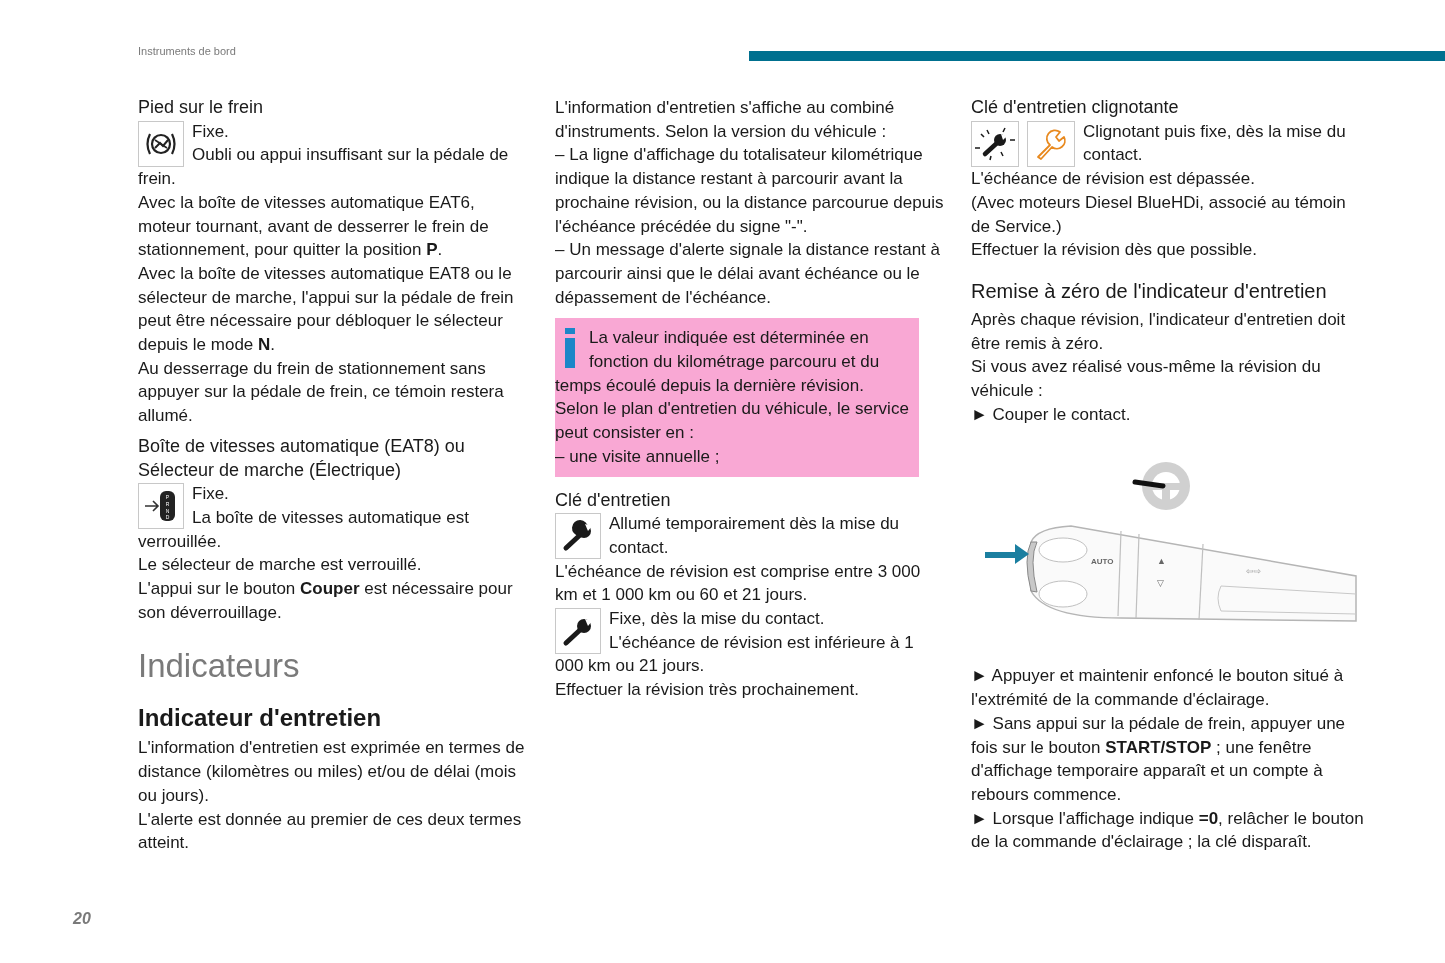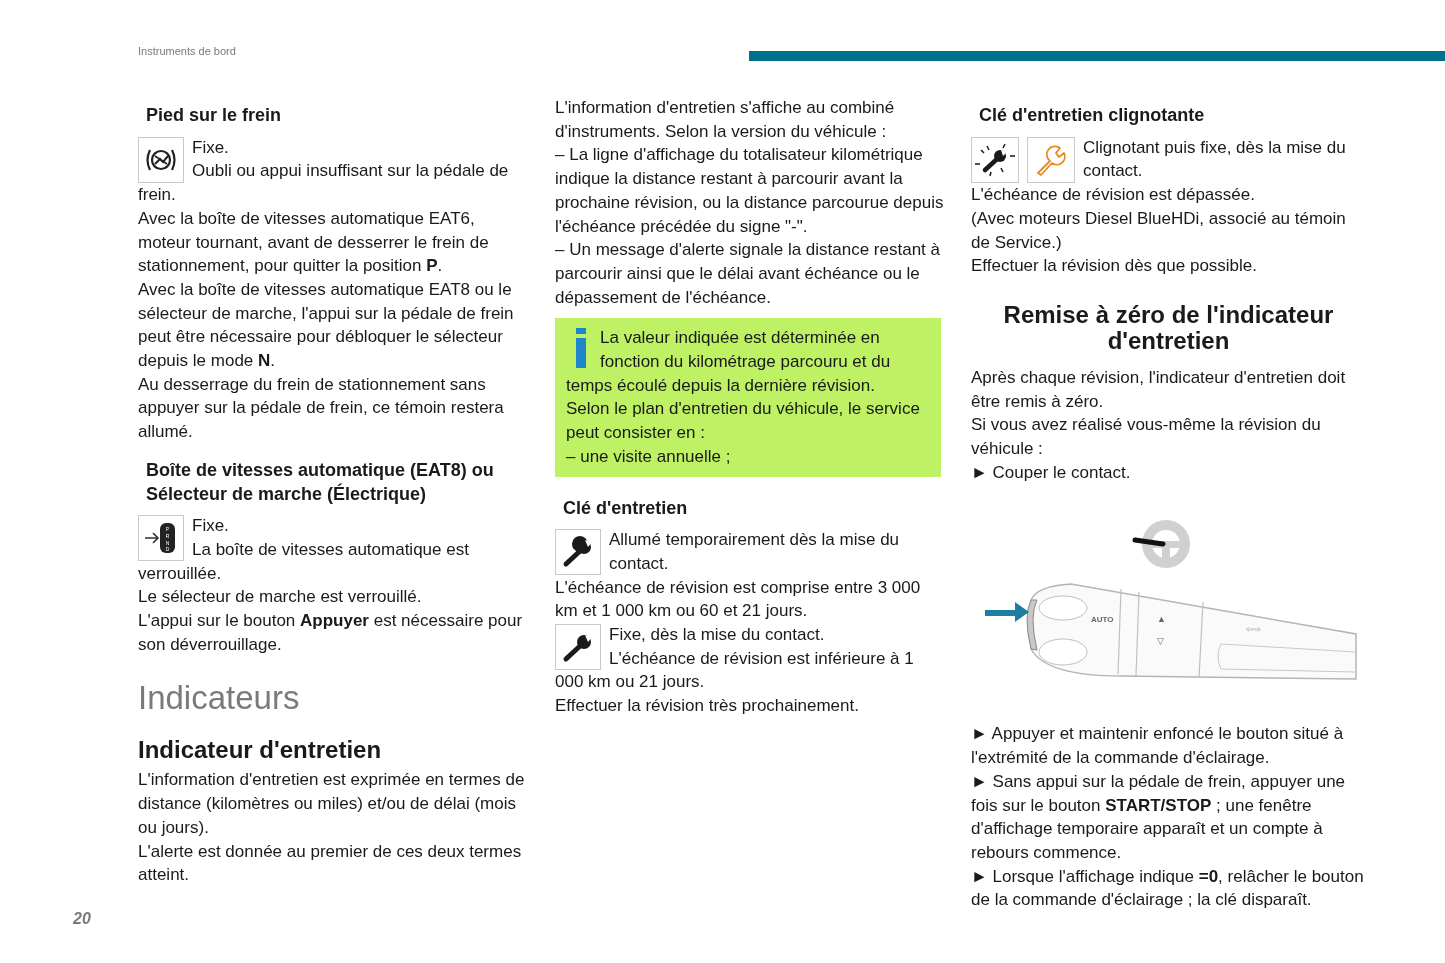--- a/index.html
+++ b/index.html
@@ -12,33 +12,33 @@
       font-size: 11px; color: #7a7a7a;
     }
     .header-bar {
       position: absolute; left: 749px; top: 51px; width: 696px; height: 10px;
       background: #00708f;
     }
     .col { position: absolute; top: 96px; font-size: 17px; line-height: 23.7px; }
     .col1 { left: 138px; width: 390px; }
     .col2 { left: 555px; width: 390px; }
     .col3 { left: 971px; width: 395px; }
-    .h3 { font-weight: bold; font-size: 18px; margin: 8px; line-height: 23.7px; }
-    .h3.big { font-size: 24px; line-height: 26px; text-align: center; }
+    .h3 { font-weight: normal; font-size: 18px; margin: 0; line-height: 23.7px; }
+    .h3.big { font-size: 20px; line-height: 26px; }
     p { margin: 0; }
     .iconbox {
       float: left; width: 46px; height: 46px; border: 1px solid #c8c8c8;
       margin: 1px 8px 0 0; display: flex; align-items: center; justify-content: center;
       background: #fff; box-sizing: border-box;
     }
     .iconrow { overflow: hidden; }
     .section-gray { font-size: 33px; color: #7a7a7a; margin-top: 20px; line-height: 44px; }
     .section-title { font-size: 24px; font-weight: bold; margin-top: 12px; line-height: 36px; color: #1a1a1a; }
     .note {
-      background: #bef264; padding: 8px 11px; margin-top: 9px; margin-left: 0; width: 364px;
+      background: #f9a8d4; padding: 8px 0; margin-top: 9px; margin-left: 0; width: 364px;
     }
     .info-i {
       float: left; width: 10px; margin: 2px 14px 0 10px; position: relative; height: 40px;
     }
     .info-i .dot { position: absolute; top: 0; left: 0; width: 10px; height: 6px; background: #1c86c8; }
     .info-i .stem { position: absolute; top: 10px; left: 0; width: 10px; height: 30px; background: #1c86c8; }
     .gap-sm { height: 12px; }
     .page-num { position: absolute; left: 73px; top: 910px; font-size: 16px; font-weight: bold; color: #7a7a7a; font-style: italic; }
     .illus { margin: 20px 0 18px 0; width: 395px; height: 200px; }
     b { font-weight: bold; }
@@ -78,21 +78,21 @@
         <text x="26.5" y="13" font-size="5" fill="#fff" text-anchor="middle" font-family="Liberation Sans, sans-serif">P</text>
         <text x="26.5" y="20" font-size="5" fill="#fff" text-anchor="middle" font-family="Liberation Sans, sans-serif">R</text>
         <text x="26.5" y="27" font-size="5" fill="#fff" text-anchor="middle" font-family="Liberation Sans, sans-serif">N</text>
         <text x="26.5" y="33" font-size="5" fill="#fff" text-anchor="middle" font-family="Liberation Sans, sans-serif">D</text>
       </svg>
     </div>
     <p>Fixe.</p>
     <p>La boîte de vitesses automatique est verrouillée.</p>
   </div>
   <p>Le sélecteur de marche est verrouillé.</p>
-  <p><span>L'appui sur le bouton </span><b>Appuyer</b><span> est nécessaire pour son déverrouillage.</span></p>
+  <p><span>L'appui sur le bouton </span><b>Couper</b><span> est nécessaire pour son déverrouillage.</span></p>
 
   <div class="section-gray">Indicateurs</div>
   <div class="section-title">Indicateur d'entretien</div>
   <p style="">L'information d'entretien est exprimée en termes de distance (kilomètres ou miles) et/ou de délai (mois ou jours).</p>
   <p>L'alerte est donnée au premier de ces deux termes atteint.</p>
 </div>
 
 <div class="col col2">
   <p>L'information d'entretien s'affiche au combiné d'instruments. Selon la version du véhicule :</p>
   <p>–  La ligne d'affichage du totalisateur kilométrique indique la distance restant à parcourir avant la prochaine révision, ou la distance parcourue depuis l'échéance précédée du signe "-".</p>

